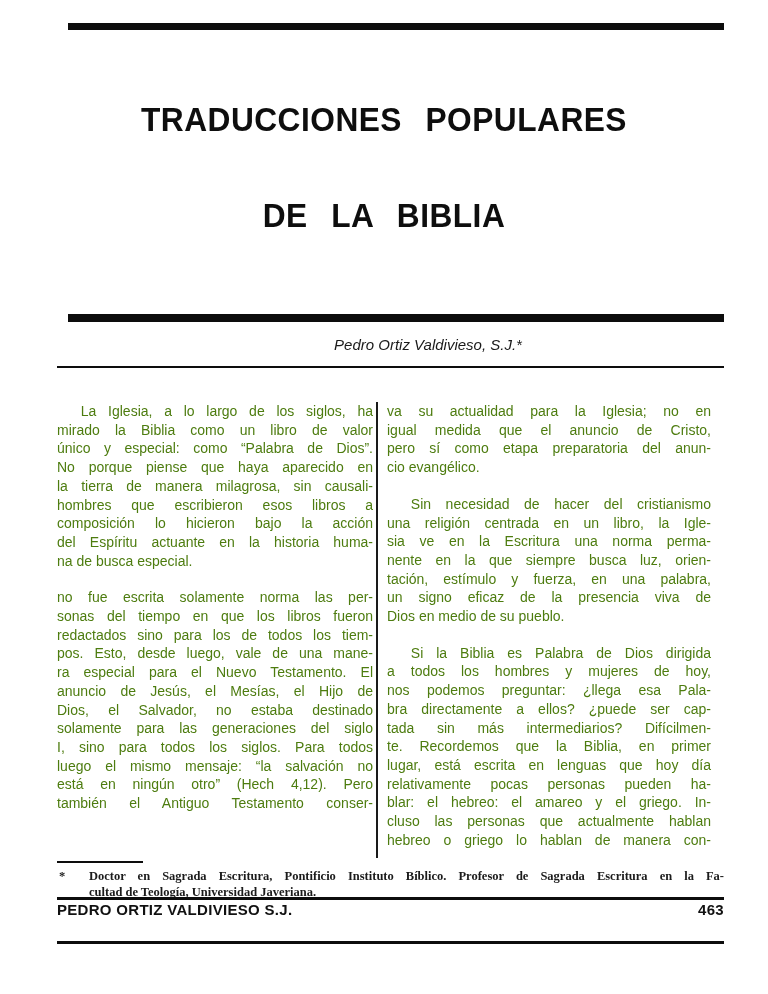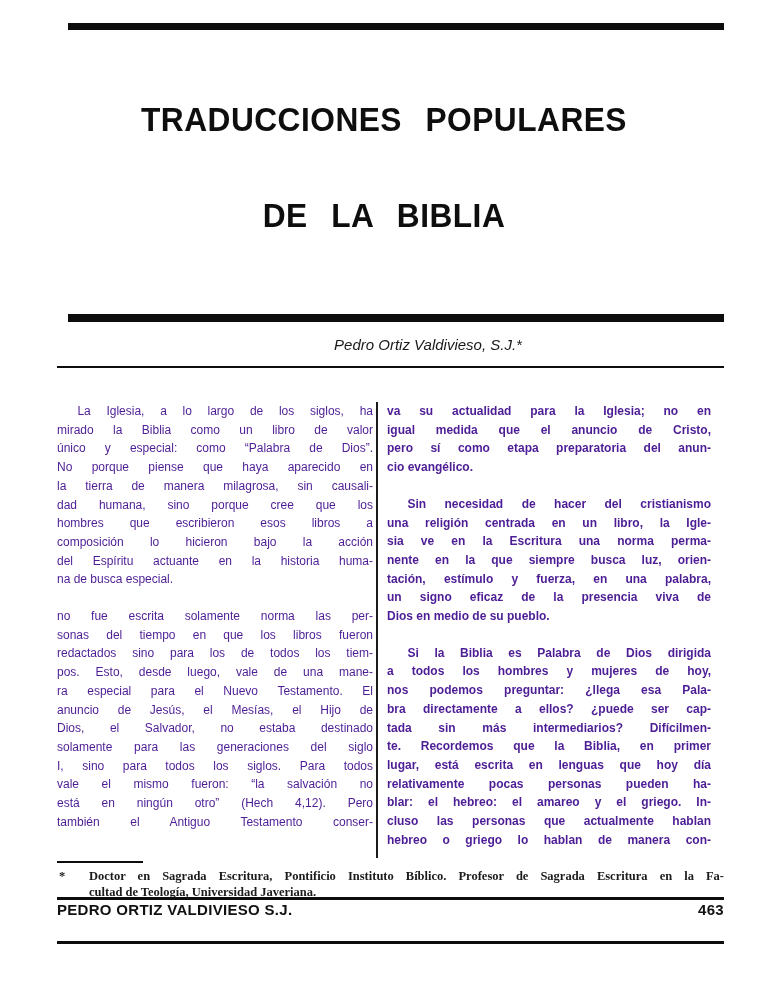--- a/index.html
+++ b/index.html
@@ -54,26 +54,26 @@
   }
 
   .body-columns {
     position: absolute;
     left: 57px;
     top: 402px;
     width: 662px;
     display: flex;
   }
   .col {
-    font-size: 12px;
+    font-size: 14px;
     line-height: 18.7px;
-    color: #4c1d95;
+    color: #4d7c0f;
   }
   .col-left  { width: 316px; }
-  .col-right { width: 324px; margin-left: 14px; font-weight: bold; }
+  .col-right { width: 324px; margin-left: 14px; }
 
   .col-divider {
     position: absolute;
     left: 376px;
     top: 402px;
     width: 2px;
     height: 456px;
     background: #1a1a1a;
   }
 
@@ -132,37 +132,36 @@
 <div class="rule rule-thin-byline"></div>
 
 <div class="body-columns">
   <div class="col col-left" id="col-left">
       <div class="para">
         <div class="line first-indent">La Iglesia, a lo largo de los siglos, ha</div>
         <div class="line">mirado la Biblia como un libro de valor</div>
         <div class="line">único y especial: como “Palabra de Dios”.</div>
         <div class="line">No porque piense que haya aparecido en</div>
         <div class="line">la tierra de manera milagrosa, sin causali-</div>
-        <div class="line">dad humana, sino porque cree que los</div>
         <div class="line">hombres que escribieron esos libros a</div>
         <div class="line">composición lo hicieron bajo la acción</div>
         <div class="line">del Espíritu actuante en la historia huma-</div>
         <div class="line last-line">na de busca especial.</div>
       </div>
       <div class="para">
         <div class="line">no fue escrita solamente norma las per-</div>
         <div class="line">sonas del tiempo en que los libros fueron</div>
         <div class="line">redactados sino para los de todos los tiem-</div>
         <div class="line">pos. Esto, desde luego, vale de una mane-</div>
         <div class="line">ra especial para el Nuevo Testamento. El</div>
         <div class="line">anuncio de Jesús, el Mesías, el Hijo de</div>
         <div class="line">Dios, el Salvador, no estaba destinado</div>
         <div class="line">solamente para las generaciones del siglo</div>
         <div class="line">I, sino para todos los siglos. Para todos</div>
-        <div class="line">vale el mismo fueron: “la salvación no</div>
+        <div class="line">luego el mismo mensaje: “la salvación no</div>
         <div class="line">está en ningún otro” (Hech 4,12). Pero</div>
         <div class="line">también el Antiguo Testamento conser-</div>
       </div>
     </div>
   <div class="col col-right" id="col-right">
       <div class="para">
         <div class="line">va su actualidad para la Iglesia; no en</div>
         <div class="line">igual medida que el anuncio de Cristo,</div>
         <div class="line">pero sí como etapa preparatoria del anun-</div>
         <div class="line last-line">cio evangélico.</div>

